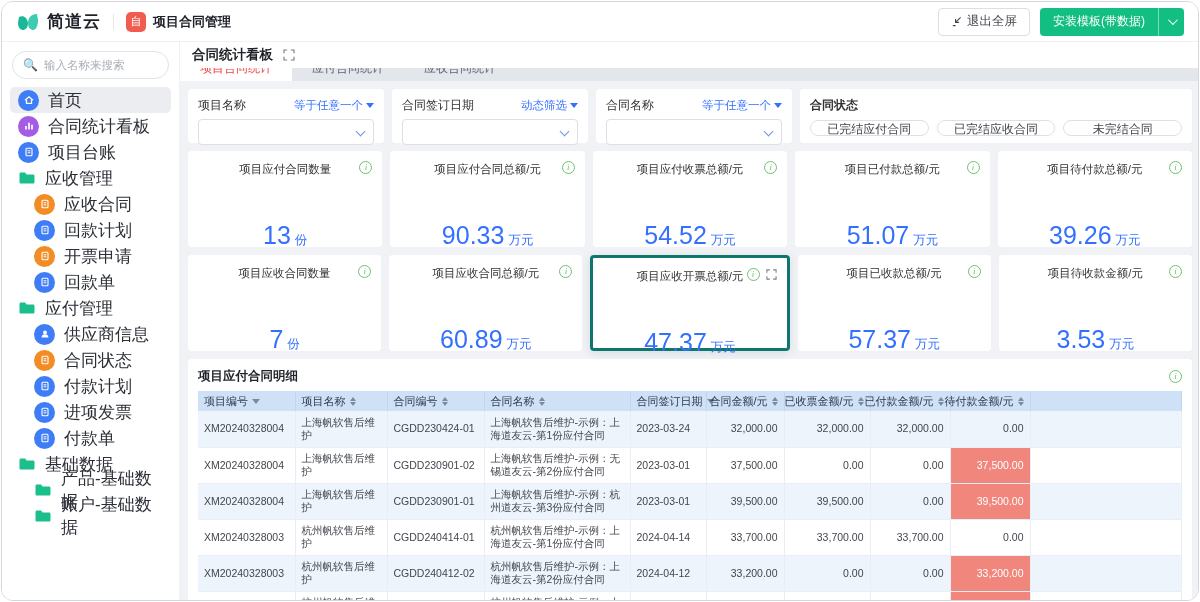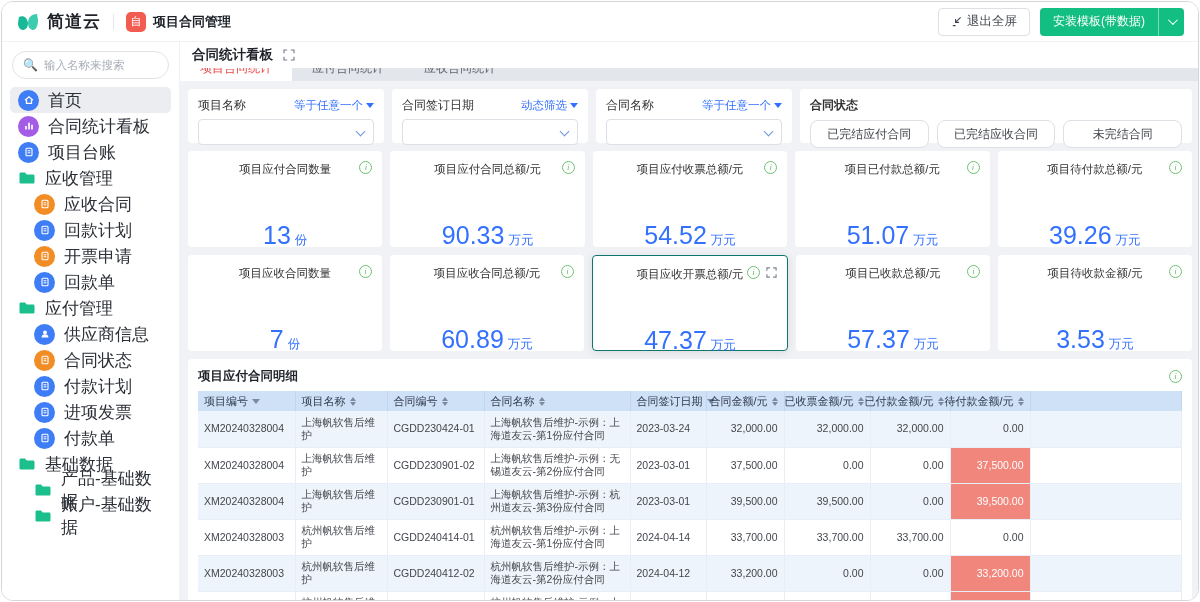--- a/index.html
+++ b/index.html
@@ -46,25 +46,25 @@
   .filters { display:flex; gap:8px; margin-bottom:8px; }
   .fcard { background:#fff; border-radius:4px; padding:8px 10px; height:54px; }
   .fcard.w1 { width:196px; } .fcard.w2 { flex:1; }
   .flabel-row { display:flex; justify-content:space-between; align-items:center; margin-bottom:5px; }
   .flabel { font-size:12px; color:#333; }
   .fop { font-size:11.5px; color:#3370FF; display:flex; align-items:center; gap:3px; cursor:pointer; }
   .tri-down { width:0; height:0; border:4px solid transparent; border-top:5px solid #3370FF; margin-top:4px; }
   .fselect { height:26px; border:1px solid #DCDFE3; border-radius:4px; background:#fff; position:relative; cursor:pointer; }
   .fselect .chev { position:absolute; right:9px; top:8px; width:7px; height:7px; border-right:1.4px solid #6C95E0; border-bottom:1.4px solid #6C95E0; transform:rotate(45deg); }
   .status-btns { display:flex; gap:8px; }
-  .sbtn { flex:1; height:28px; border:1px solid #DCDFE3; border-radius:8px; background:#fff; font-size:12px; color:#42464D; cursor:pointer; }
+  .sbtn { flex:1; height:16px; border:1px solid #DCDFE3; border-radius:8px; background:#fff; font-size:12px; color:#42464D; cursor:pointer; }
 
   .stat-row { display:flex; gap:8px; margin-bottom:8px; }
   .stat { position:relative; flex:1; height:96px; background:#fff; border-radius:4px; }
-  .stat.hovered { border:1px solid #0f766e; box-shadow:0 2px 10px rgba(31,35,41,.10); }
+  .stat.hovered { border:3px solid #0f766e; box-shadow:0 2px 10px rgba(31,35,41,.10); }
   .stat-title { display:block; text-align:center; font-size:11.5px; color:#333; padding-top:11px; }
   .stat-icons { position:absolute; top:10px; right:10px; display:flex; gap:6px; align-items:center; }
   .info-ic { width:13px; height:13px; border:1px solid #6EC071; border-radius:50%; color:#6EC071; font-size:9px; line-height:11px; text-align:center; font-style:italic; font-family:"Liberation Serif",serif; cursor:pointer; }
   .stat-val { position:absolute; left:0; right:0; top:50px; text-align:center; color:#3370FF;margin-top:20px; }
   .stat-val .num { font-size:25px; }
   .stat-val .unit { font-size:12.5px; margin-left:4px; }
 
   .table-card { background:#fff; border-radius:4px; padding:6px 10px 0 10px; height:300px; }
   .tc-head { display:flex; justify-content:space-between; align-items:center; height:22px; margin-bottom:4px; }
   .tc-title { font-size:12.5px; font-weight:bold; color:#1F2329; }

